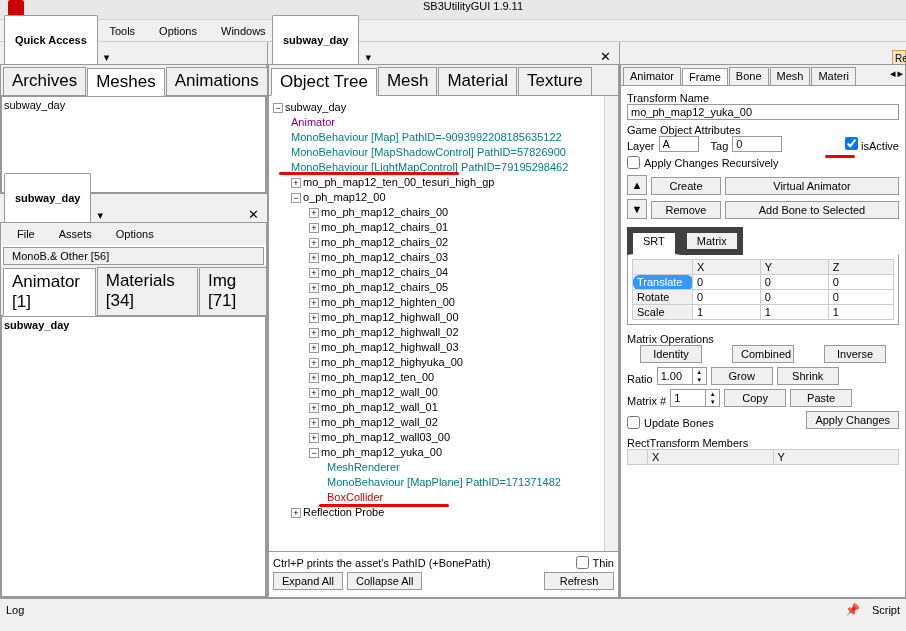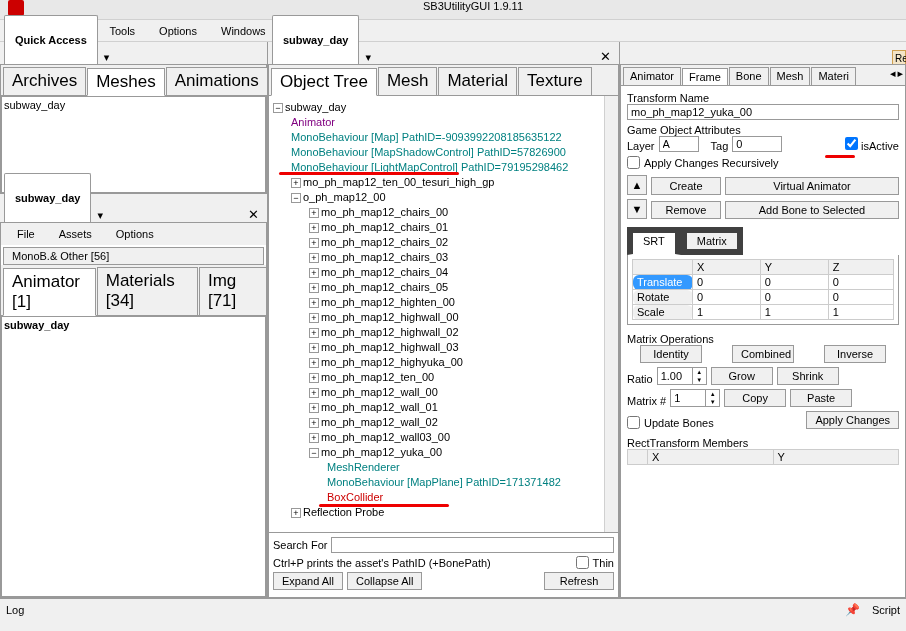--- a/index.html
+++ b/index.html
@@ -167,24 +167,20 @@
                       <div class="tree-node text-red">BoxCollider</div>
                     </div></div>
                 </div>
             </div>
             <div class="tree-node"><span class="tree-toggle">+</span><span>Reflection Probe</span></div>
           </div>
         </div>
       </div>
       <div class="searchbar">
         <div class="row">
-          <span>Search For</span>
-          <input type="text" style="flex: 1 1 0%;">
-        </div>
-        <div class="row">
           <span style="flex:1;">Ctrl+P prints the asset's PathID (+BonePath)</span>
           <input type="checkbox" style="">
             <span>Thin</span>
         </div>
         <div class="row">
           <button class="btn">Expand All</button>
           <button class="btn">Collapse All</button>
           <span style="flex:1;"></span>
           <button class="btn" style="width:70px;">Refresh</button>
         </div>

